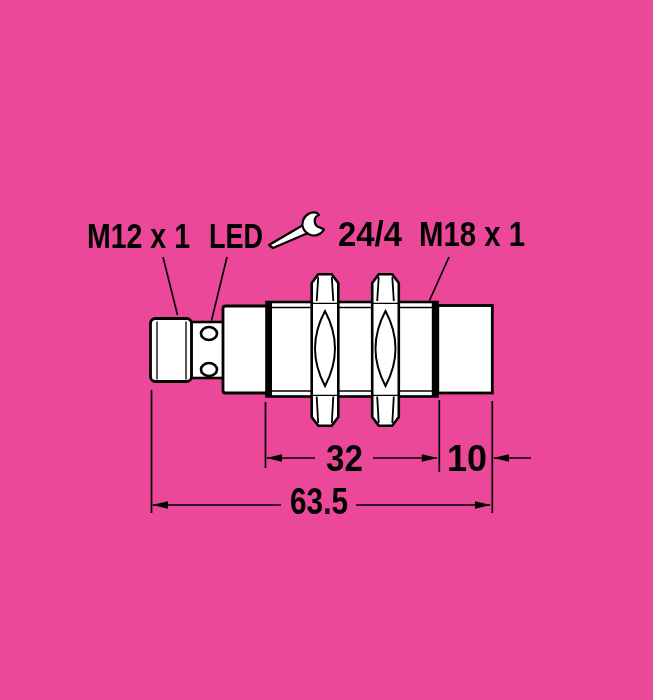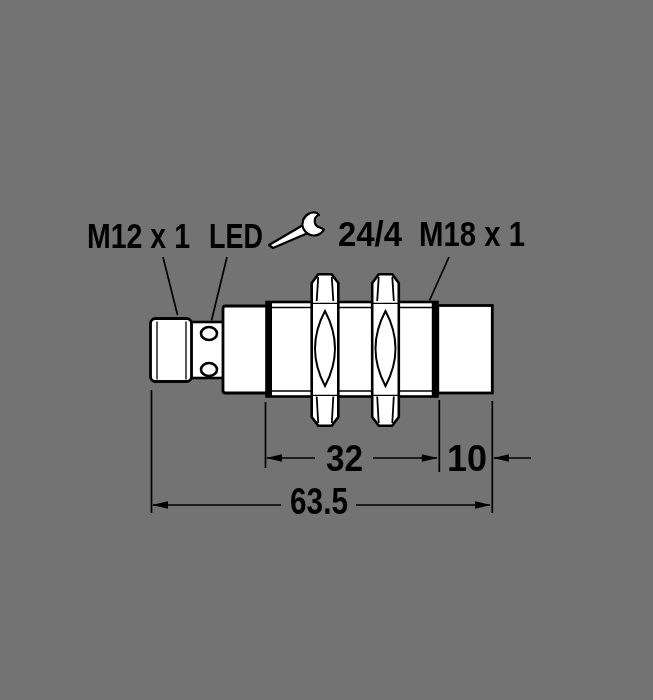--- a/index.html
+++ b/index.html
@@ -4,21 +4,21 @@
 <style>
   html, body {
     margin: 0; padding: 0;
     background: #ffffff;
     width: 653px; height: 700px;
     font-family: "Liberation Sans", sans-serif;
   }
   .stage {
     position: relative;
     width: 653px; height: 700px;
-    background: #737373;
+    background: #ec4899;
     overflow: hidden;
   }
   svg { display: block; }
   .outline   { fill: #ffffff; stroke: #000000; stroke-width: 2.8; }
   .outline2  { fill: #ffffff; stroke: #000000; stroke-width: 2.6; }
   .thin      { fill: none;    stroke: #000000; stroke-width: 1.3; }
   .detail    { fill: none;    stroke: #000000; stroke-width: 1.8; }
   .lens      { fill: none;    stroke: #000000; stroke-width: 2;   }
   .dimline   { fill: none;    stroke: #000000; stroke-width: 1.7; }
   .arrow     { fill: #000000; stroke: none; }

